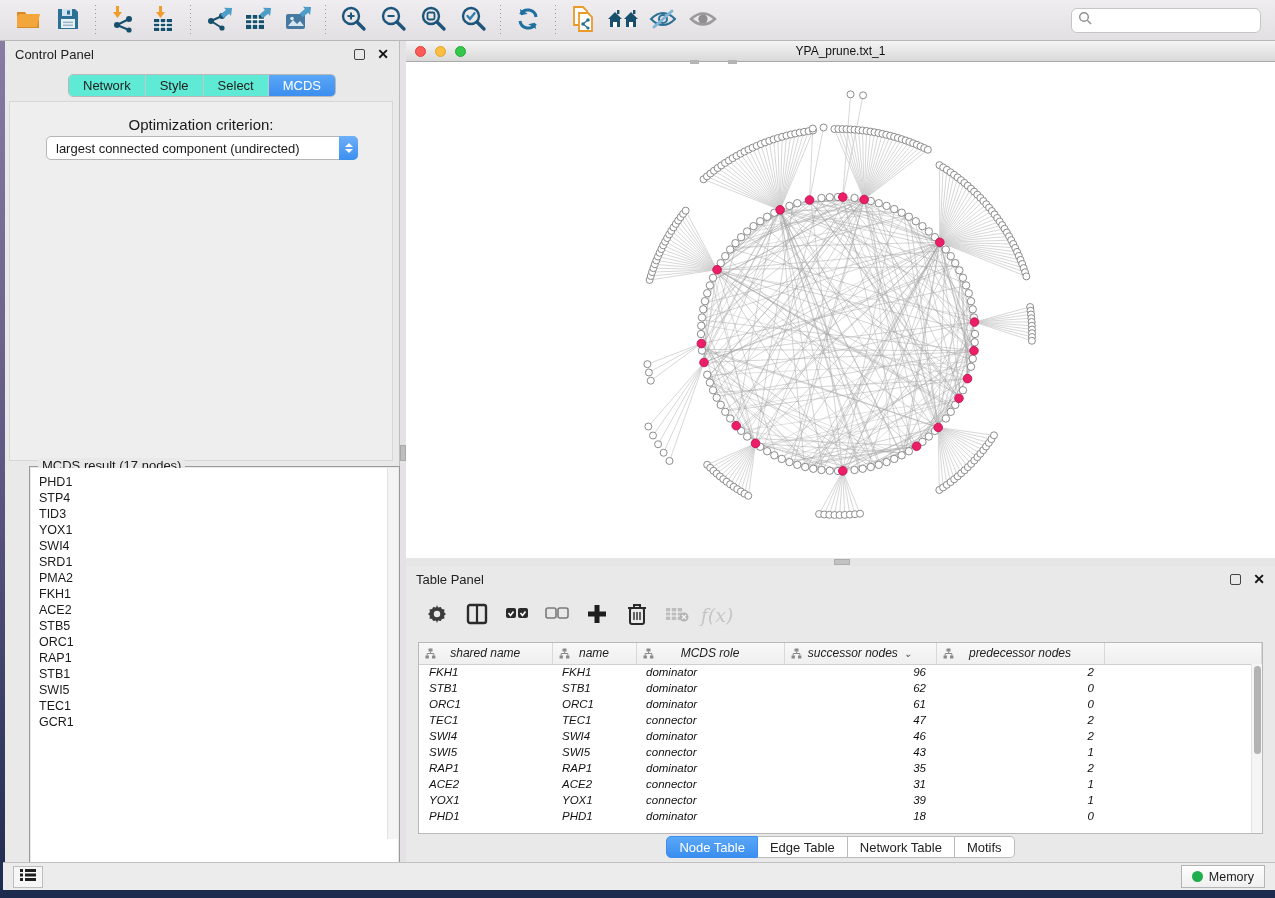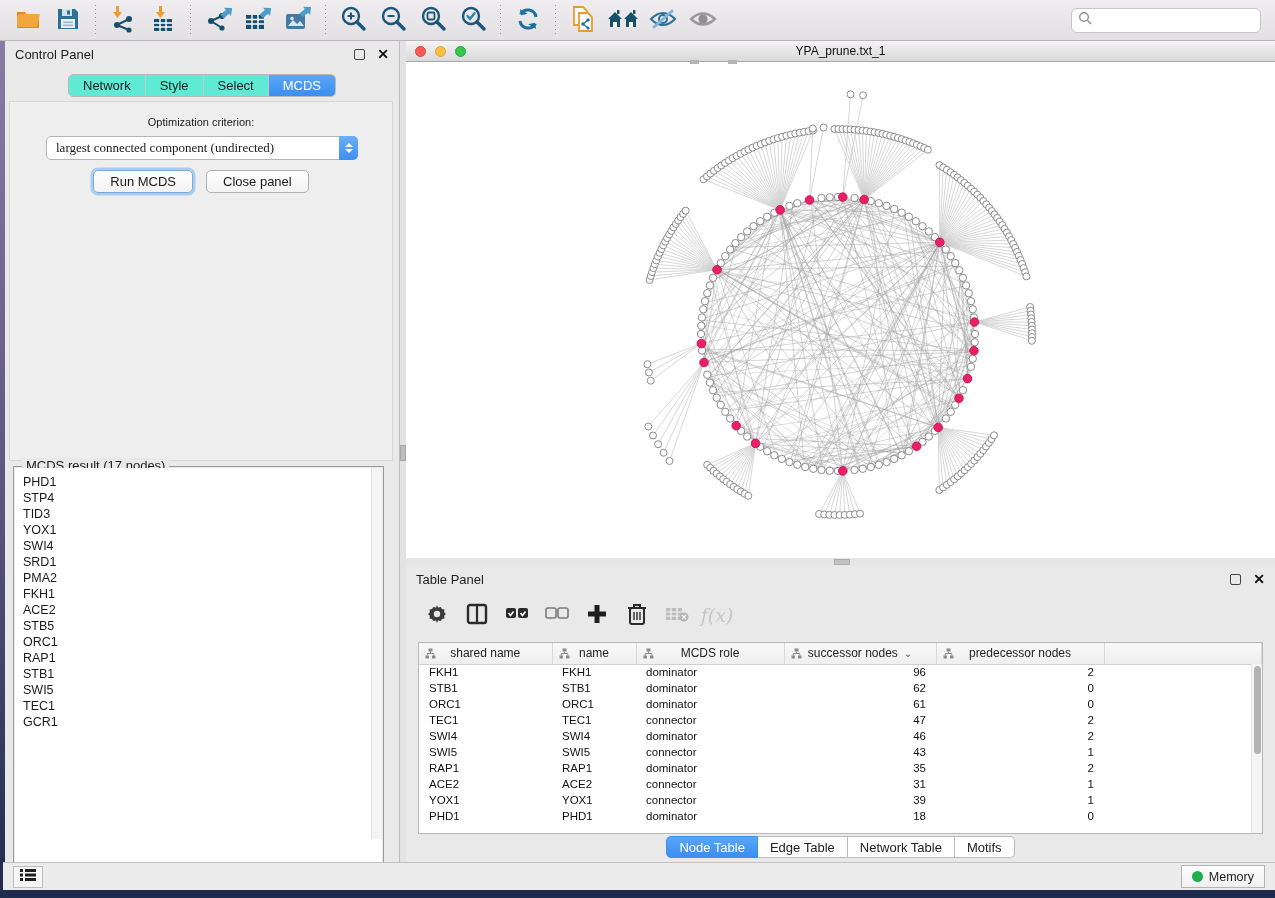--- a/index.html
+++ b/index.html
@@ -29,36 +29,36 @@
 
   .seg-tabs { position:absolute; left:50%; transform:translateX(-50%); top:33px; display:flex; height:23px;
               border:1px solid #b9b9b9; border-radius:5px; overflow:hidden; background:#fff; }
   .seg-tab { padding:0 14px; display:flex; align-items:center; font-size:13px; color:#222; background:#5eead4;
              border-right:1px solid #c9c9c9; }
   .seg-tab:last-child { border-right:none; }
   .seg-tab.selected { background:linear-gradient(#5aa7f7,#3b8ef0); color:#fff; }
 
   .subpanel { position:absolute; left:4px; top:60px; width:384px; height:360px; background:#eeeeee;
               border:1px solid #d6d6d6; }
-  .opt-label { text-align:center; margin-top:14px; font-size:11px; }
+  .opt-label { text-align:center; margin-top:14px; font-size:15px; }
   .dropdown { position:absolute; left:36px; top:34px; width:312px; height:24px; background:#fff;
-              border:1px solid #b5b5b5; border-radius:5px; display:flex; align-items:center;font-family:Liberation Serif, serif; }
+              border:1px solid #b5b5b5; border-radius:5px; display:flex; align-items:center; }
   .dropdown .val { flex:1; padding-left:9px; font-size:13px; white-space:nowrap; }
   .dropdown .stepper { width:19px; height:24px; margin:-1px; border-radius:0 5px 5px 0;
               background:linear-gradient(#6cb0f8,#3c8ff0); display:flex; flex-direction:column;
               align-items:center; justify-content:center; gap:2px; }
   .stepper i { width:0; height:0; border-left:4px solid transparent; border-right:4px solid transparent; }
   .stepper .up { border-bottom:4px solid #fff; }
   .stepper .dn { border-top:4px solid #fff; }
   .btn-row { position:absolute; top:68px; left:0; width:100%; display:flex; justify-content:center; gap:13px; }
   .push-btn { height:23px; padding:0 16px; background:linear-gradient(#ffffff,#f2f2f2);
               border:1px solid #b0b0b0; border-radius:5px; font-size:13px; display:flex; align-items:center; }
   .push-btn.focus { box-shadow:0 0 0 2.5px #a8cdf0; border-color:#7aa8d8; }
 
-  .groupbox { position:absolute; left:8px; top:425px; width:371px; height:408px; border:1px solid #9a9a9a; }
+  .groupbox { position:absolute; left:24px; top:425px; width:371px; height:408px; border:1px solid #9a9a9a; }
   .groupbox .legend { position:absolute; left:8px; top:-9px; background:#e9e9e9; padding:0 4px; font-size:13px; }
   .mcds-list { position:absolute; inset:1px; background:#fff; overflow:hidden; padding:6px 0 0 8px; }
   .mcds-item { font-size:12.5px; line-height:16px; }
   .mcds-scroll { position:absolute; right:1px; top:1px; width:11px; height:371px; background:#f4f4f4;
                  border-left:1px solid #e2e2e2; }
 
   .v-splitter { position:absolute; left:400px; top:41px; width:6px; height:821px; background:#e4e2e4; }
   .v-handle { position:absolute; left:0; top:404px; width:6px; height:16px; background:#bdbdbd; border:1px solid #a8a8a8; }
 
   
@@ -76,21 +76,21 @@
   .h-handle { position:absolute; left:428px; top:1px; width:16px; height:6px; background:#c2c2c2; border:1px solid #adadad; }
 
   
   .table-panel { position:absolute; left:406px; top:566px; width:869px; height:296px; background:#e9e9e9; }
   .tp-toolbar { margin:4px 12px 0 12px; height:38px; display:flex; align-items:center; gap:10px; padding:0 4px; }
   .tp-btn { width:30px; height:30px; display:flex; align-items:center; justify-content:center; }
   .tp-btn.disabled { opacity:.55; }
   .fx { font-family:"DejaVu Serif", serif; font-style:italic; font-size:19px; color:#a8a8a8; }
 
   .node-table-wrap { position:absolute; left:12px; right:12px; top:76px; height:192px; background:#fff;
-                     border:1px solid #b9b9b9; overflow:hidden; }
+                     border:1px solid #b9b9b9; overflow:hidden;font-style:italic; }
   table.node-table { border-collapse:collapse; table-layout:fixed; width:100%; }
   table.node-table th { height:21px; background:linear-gradient(#f8f8f8,#efefef);
                         border-right:1px solid #d8d8d8; border-bottom:1px solid #cfcfcf;
                         font-weight:normal; font-size:12px; color:#222; text-align:center; position:relative; }
   th .hicon { position:absolute; left:6px; top:5px; }
   th .sort { font-size:10px; color:#555; margin-left:6px; }
   table.node-table td { height:16px; font-size:11.5px; padding:0 10px; color:#111; white-space:nowrap; overflow:hidden; }
   td.num { text-align:right; padding-right:14px; }
   .t-scroll { position:absolute; right:0; top:21px; width:11px; bottom:0; background:#f5f5f5; border-left:1px solid #e4e4e4; }
   .t-thumb { position:absolute; left:1.5px; top:2px; width:7px; height:88px; background:#b3b3b3; border-radius:4px; }
@@ -271,24 +271,20 @@
     </div>
 
   <div class="subpanel">
     <div class="opt-label">Optimization criterion:</div>
     <div class="dropdown">
       <span class="val">largest connected component (undirected)</span>
       <span class="stepper">
           <i class="up"></i>
           <i class="dn"></i>
         </span>
-    </div>
-    <div class="btn-row">
-      <div class="push-btn focus">Run MCDS</div>
-      <div class="push-btn">Close panel</div>
     </div>
   </div>
 
   <div class="groupbox">
     <span class="legend">MCDS result (17 nodes)</span>
     <div class="mcds-list" id="mcds-list">
         <div class="mcds-item">PHD1</div>
         <div class="mcds-item">STP4</div>
         <div class="mcds-item">TID3</div>
         <div class="mcds-item">YOX1</div>

